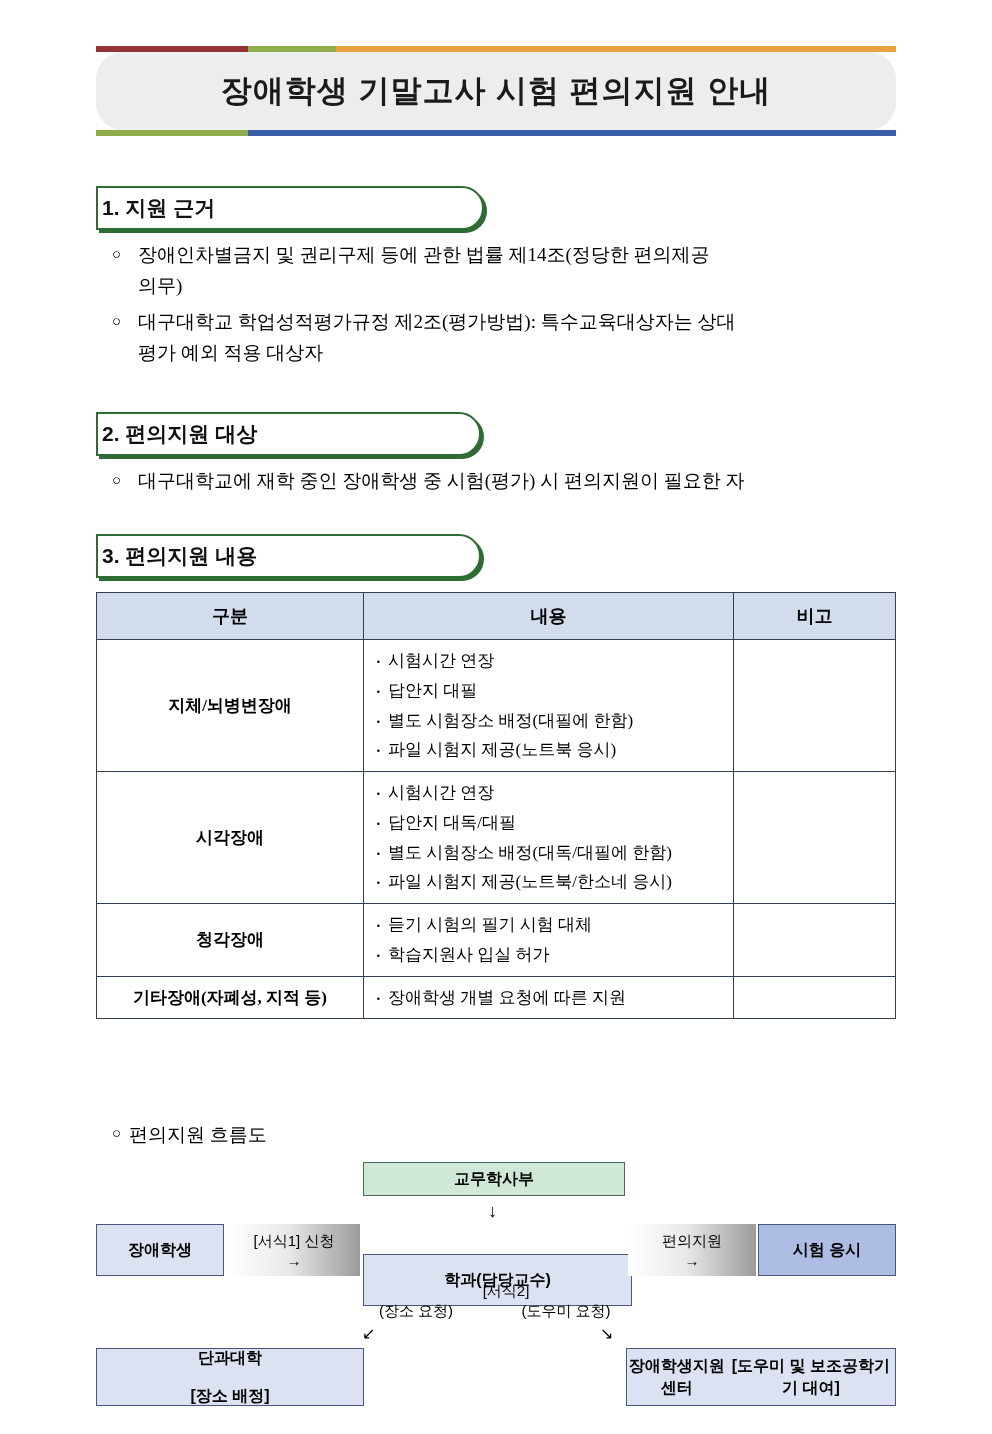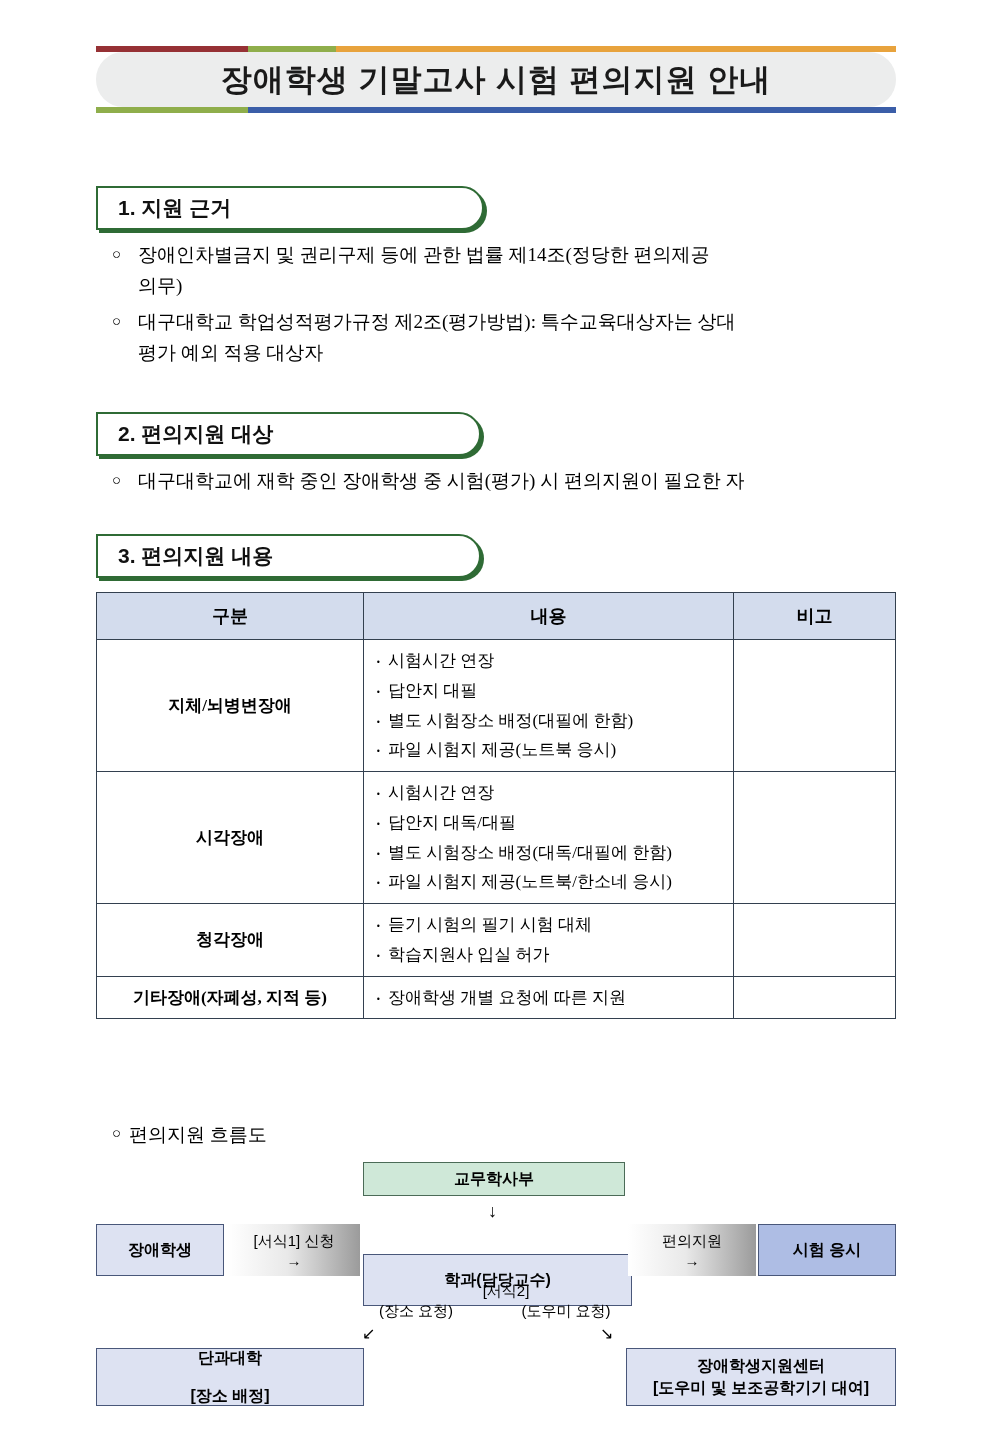--- a/index.html
+++ b/index.html
@@ -40,21 +40,21 @@
   .title-bar-top .seg3 { background: #e8a33d; width: 70%; }
   .title-bar-bottom {
     display: flex;
     height: 6px;
     width: 100%;
   }
   .title-bar-bottom .seg1 { background: #8fae4b; width: 19%; }
   .title-bar-bottom .seg2 { background: #3b5ea8; width: 81%; }
   .title-box {
     background: #eceded;
-    height: 55px;
+    height: 78px;
     display: flex;
     align-items: center;
     justify-content: center;
     border-radius: 27px;
   }
   .title-text {
     font-family: "Liberation Sans", sans-serif;
     font-weight: bold;
     font-size: 31px;
     letter-spacing: 1px;
@@ -65,21 +65,21 @@
   .section-head {
     position: absolute;
     width: 390px;
     height: 44px;
     border: 2px solid #2f6b35;
     border-radius: 0 22px 22px 0;
     box-shadow: 3px 3px 0 #2f6b35;
     background: #ffffff;
     display: flex;
     align-items: center;
-    padding-left: 20px;
+    padding-left: 4px;
     box-sizing: border-box;
   }
   .section-head span {
     font-family: "Liberation Sans", sans-serif;
     font-size: 21px;
     font-weight: bold;
     color: #111111;
   }
 
   
@@ -348,18 +348,18 @@
 
   <div class="arrow-dn" style="left:362px; top:1326px; font-size:16px;">↙</div>
 
   <div class="arrow-dn" style="left:600px; top:1326px; font-size:16px;">↘</div>
 
   <div class="fbox lav" style="left:96px; top:1348px; width:268px; height:58px; flex-direction:column;gap:16px;">
     <div>단과대학</div>
     <div>[장소 배정]</div>
   </div>
 
-  <div class="fbox lav" style="left:626px; top:1348px; width:270px; height:58px; flex-direction:column;">
+  <div class="fbox lav" style="left:626px; top:1348px; width:270px; height:58px; ">
     <div>장애학생지원센터</div>
     <div>[도우미 및 보조공학기기 대여]</div>
   </div>
 
 </div>
 
 </body></html>

